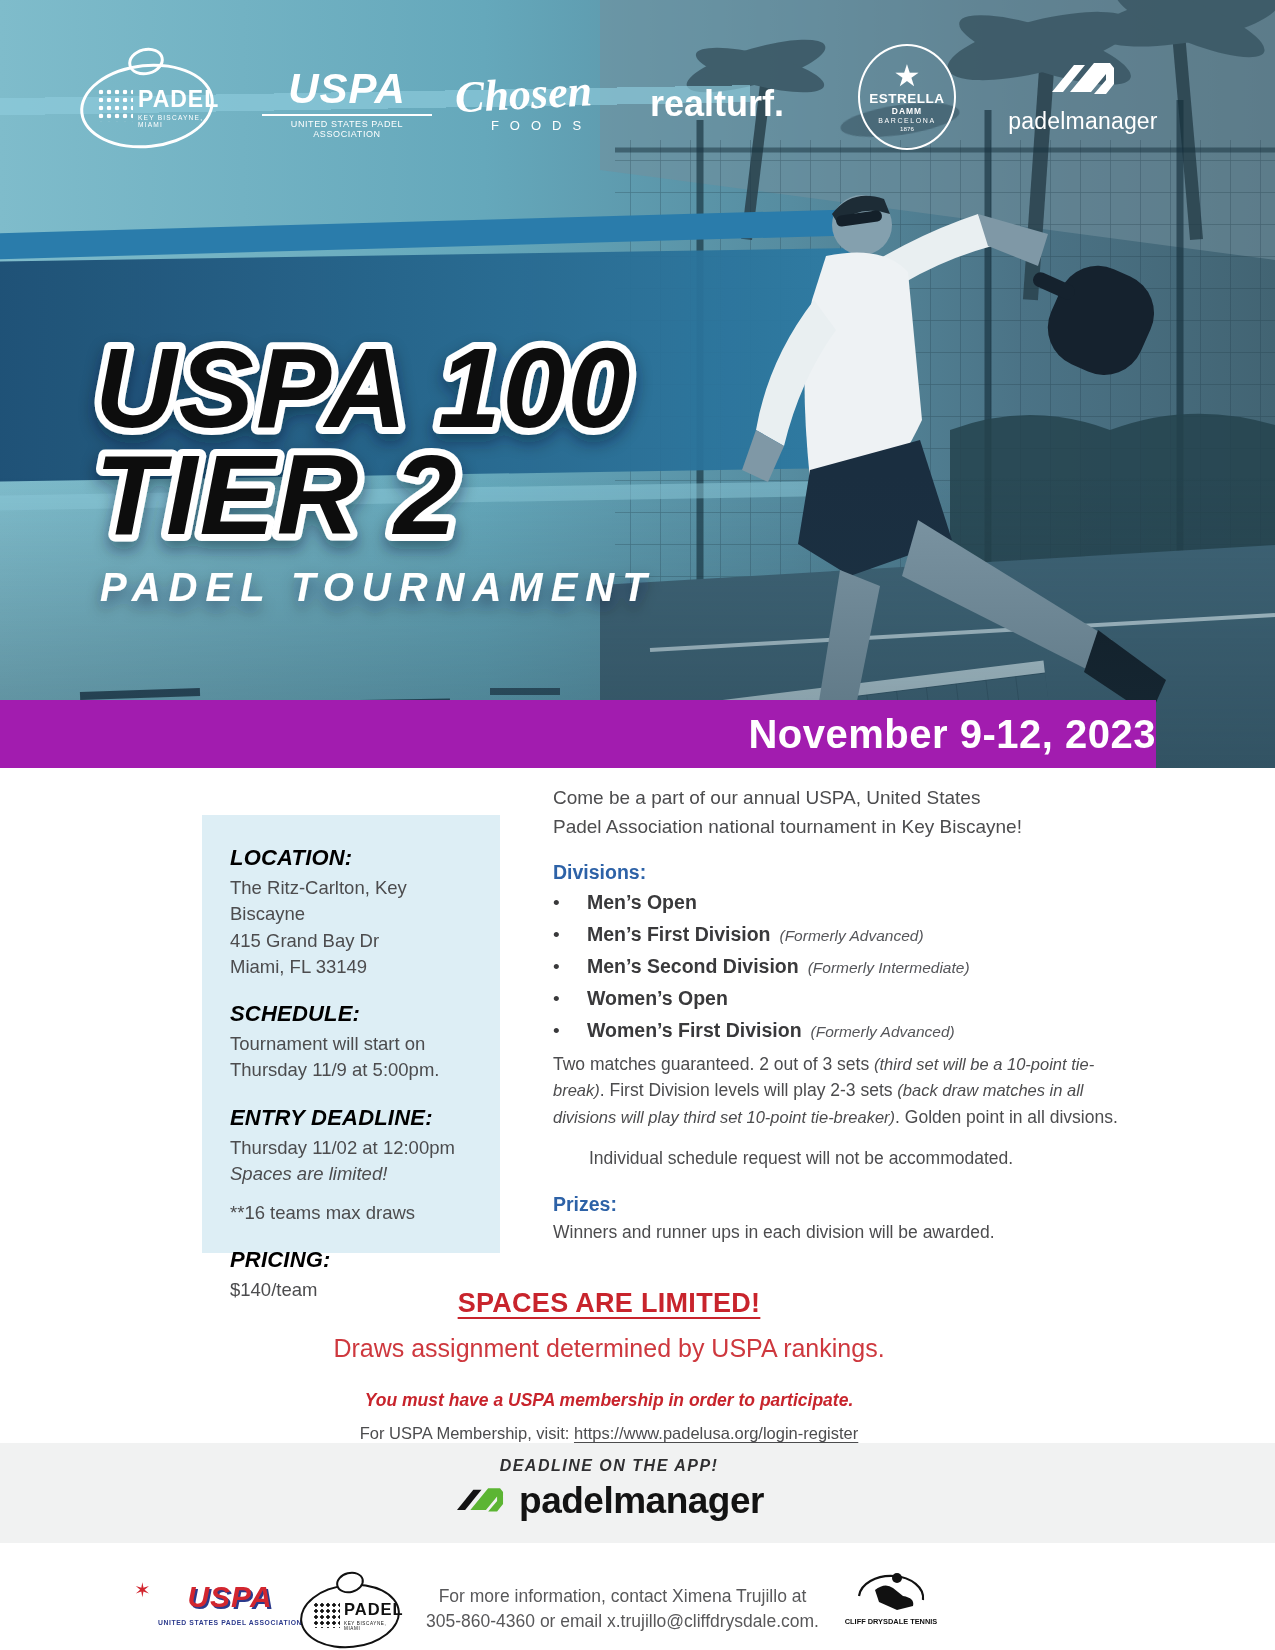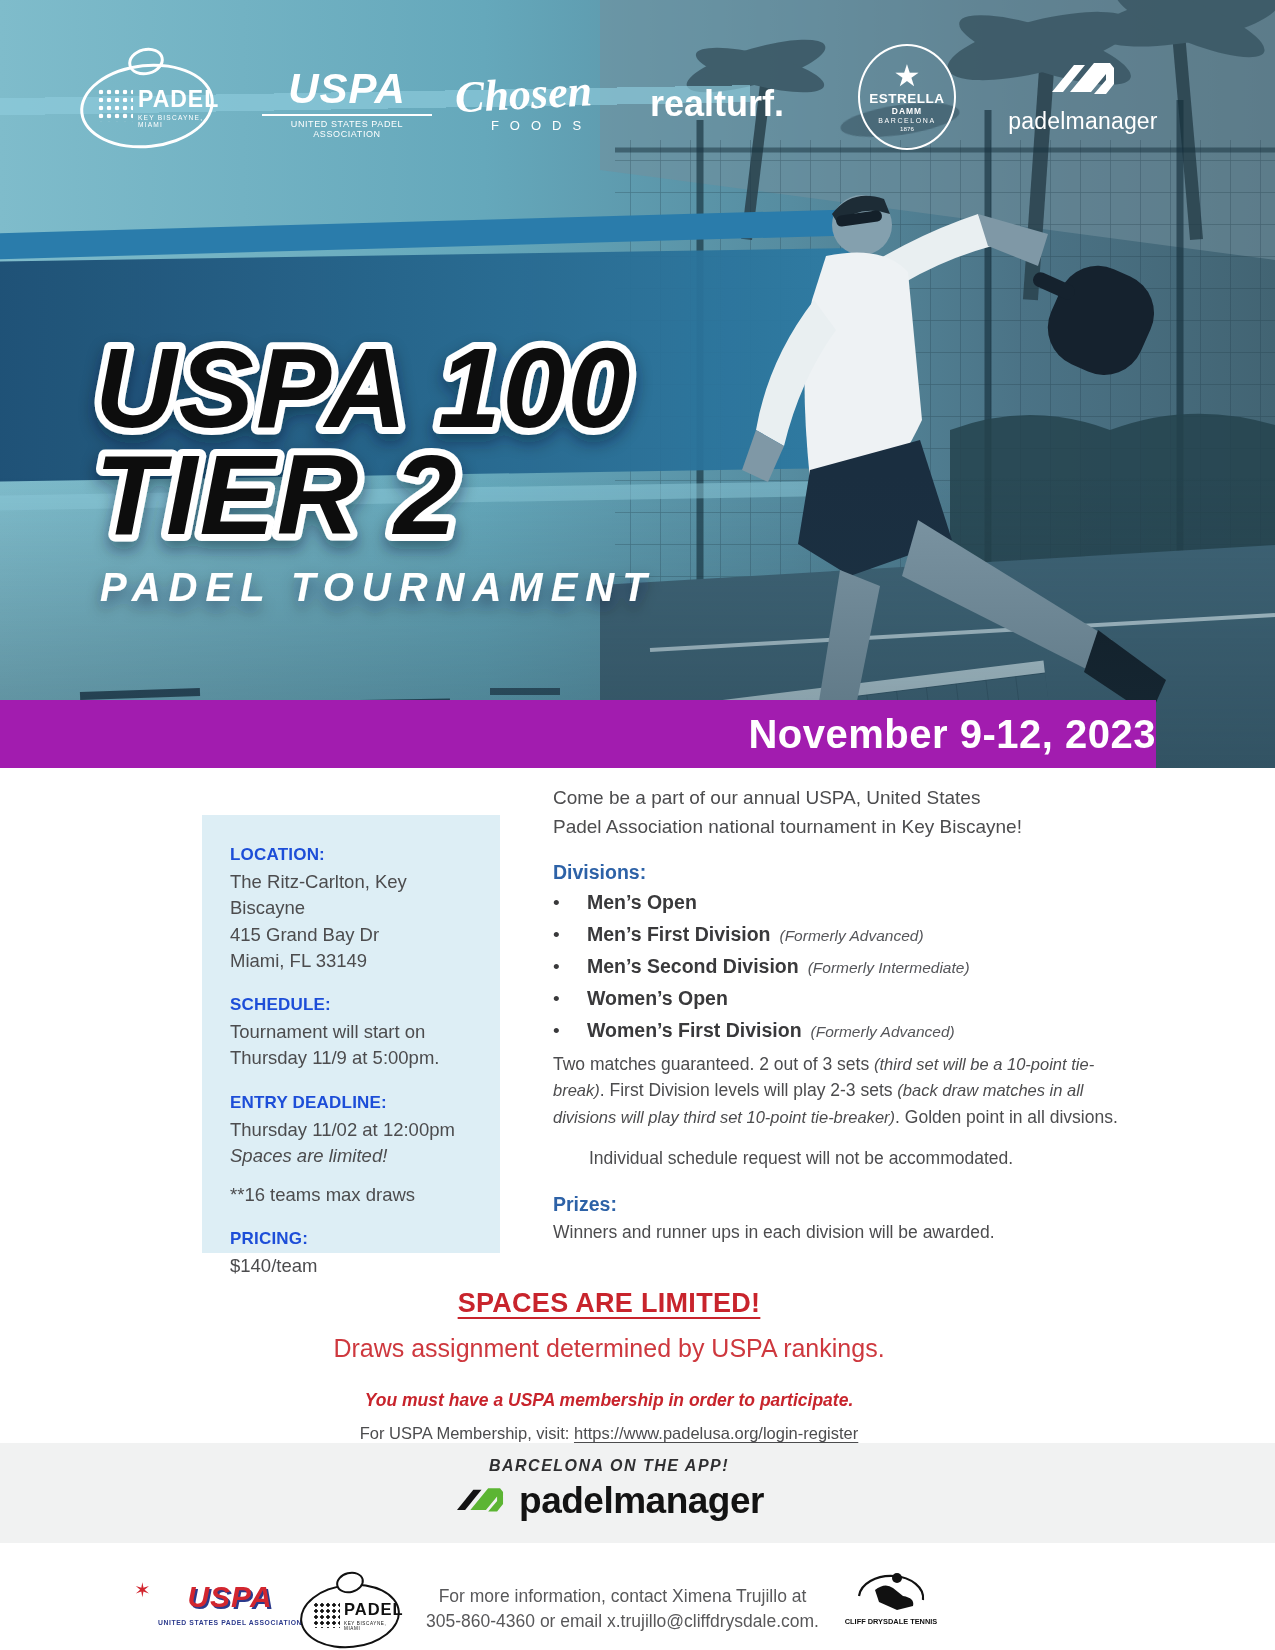--- a/index.html
+++ b/index.html
@@ -59,21 +59,21 @@
   .pm-top{display:flex;flex-direction:column;align-items:center;}
   .pm-text{font-size:23px;letter-spacing:.2px;}
   .pm-text-big{font-size:37px;color:#131313;font-weight:700;letter-spacing:-.5px;}
   
   .date-band{position:absolute;left:0;top:700px;width:1156px;height:68px;background:#a21caf;
      display:flex;align-items:center;justify-content:flex-end;padding-left:62px;}
   .date-text{color:#fff;font-size:40px;font-weight:700;letter-spacing:.5px;}
   
   .info-box{position:absolute;left:202px;top:815px;width:298px;height:438px;
      background:#ddeef5;padding:30px 20px 0 28px;}
-  .info-heading{font-size:17px;font-weight:800;color:#1d4ed8;letter-spacing:.2px;margin:0 0 4px 0;}
+  .info-heading{font-size:22px;font-weight:800;color:#000000;letter-spacing:.2px;margin:0 0 4px 0;font-style:italic;}
   .info-line{font-size:18.5px;color:#4c4c4e;line-height:1.42;}
   .info-section{margin-bottom:21px;}
   .italic{font-style:italic;}
   .info-note{margin-top:13px;}
   
   .right-col{position:absolute;left:553px;top:783px;width:582px;}
   .intro-line{font-size:19px;color:#4c4c4e;line-height:1.55;}
   .sec-heading{font-size:19.5px;color:#2d62a7;margin:19px 0 7px 0;font-weight:bold;}
   .div-row{display:flex;align-items:baseline;margin-bottom:9px;}
   .bullet{width:34px;font-size:19px;color:#39393b;}
@@ -312,21 +312,21 @@
 
   <div class="cta">
     <div class="cta-spaces">SPACES ARE LIMITED!</div>
     <div class="cta-draws">Draws assignment determined by USPA rankings.</div>
     <div class="cta-membership">You must have a USPA membership in order to participate.</div>
     <div class="cta-info"><span>For USPA Membership, visit: </span><a href="#">https://www.padelusa.org/login-register</a></div>
   </div>
 
   <div class="app-band">
     <div class="app-inner">
-      <div class="app-label">BARCELONA ON THE APP!</div>
+      <div class="app-label">DEADLINE ON THE APP!</div>
       <div class="app-logo-row">
         <svg width="52" height="42" viewBox="0 0 70 56">
           <path d="M4 40 L26 13 L37 13 L15 40 Z" fill="#131313"></path>
           <path d="M22 40 L46 11 L62 11 L66 16 L66 32 L58 42 L46 42 L58 28 L58 22 L43 40 Z" fill="#5cb533"></path>
         </svg>
         <span class="pm-text-big">padelmanager</span>
       </div>
     </div>
   </div>
 

